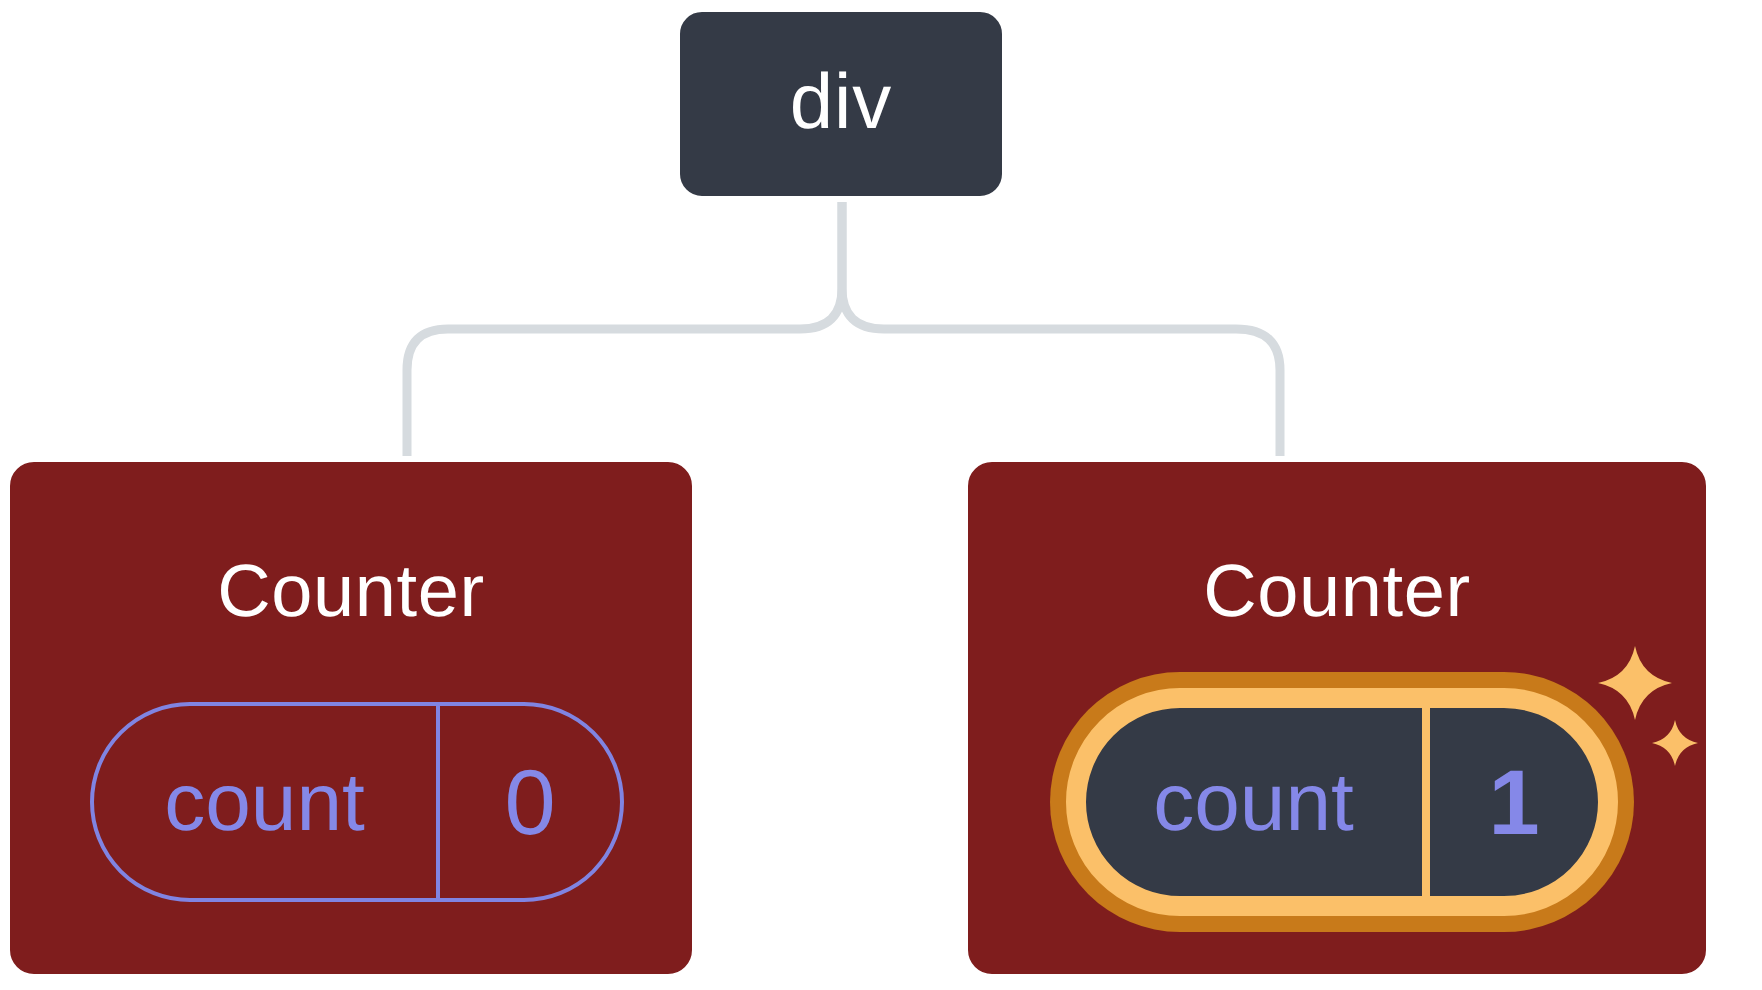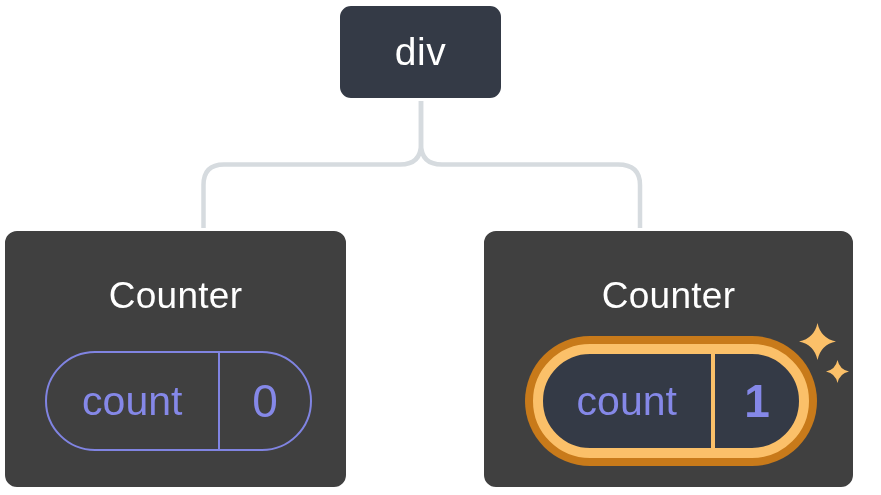--- a/index.html
+++ b/index.html
@@ -41,21 +41,21 @@
   }
   .node-root .root-label {
     color: #ffffff;
     font-size: 39px;
     font-weight: 400;
     letter-spacing: 0.5px;
   }
   .card {
     position: absolute;
     box-sizing: border-box;
-    background: #404040;
+    background: #7f1d1d;
     border: 3px solid #ffffff;
     border-radius: 15px;
   }
   .card-left  { left: 2px;   top: 228px; width: 347px; height: 262px; }
   .card-right { left: 481px; top: 228px; width: 375px; height: 262px; }
   .card-title {
     position: absolute;
     left: 0; right: 0;
     top: 44px;
     text-align: center;

